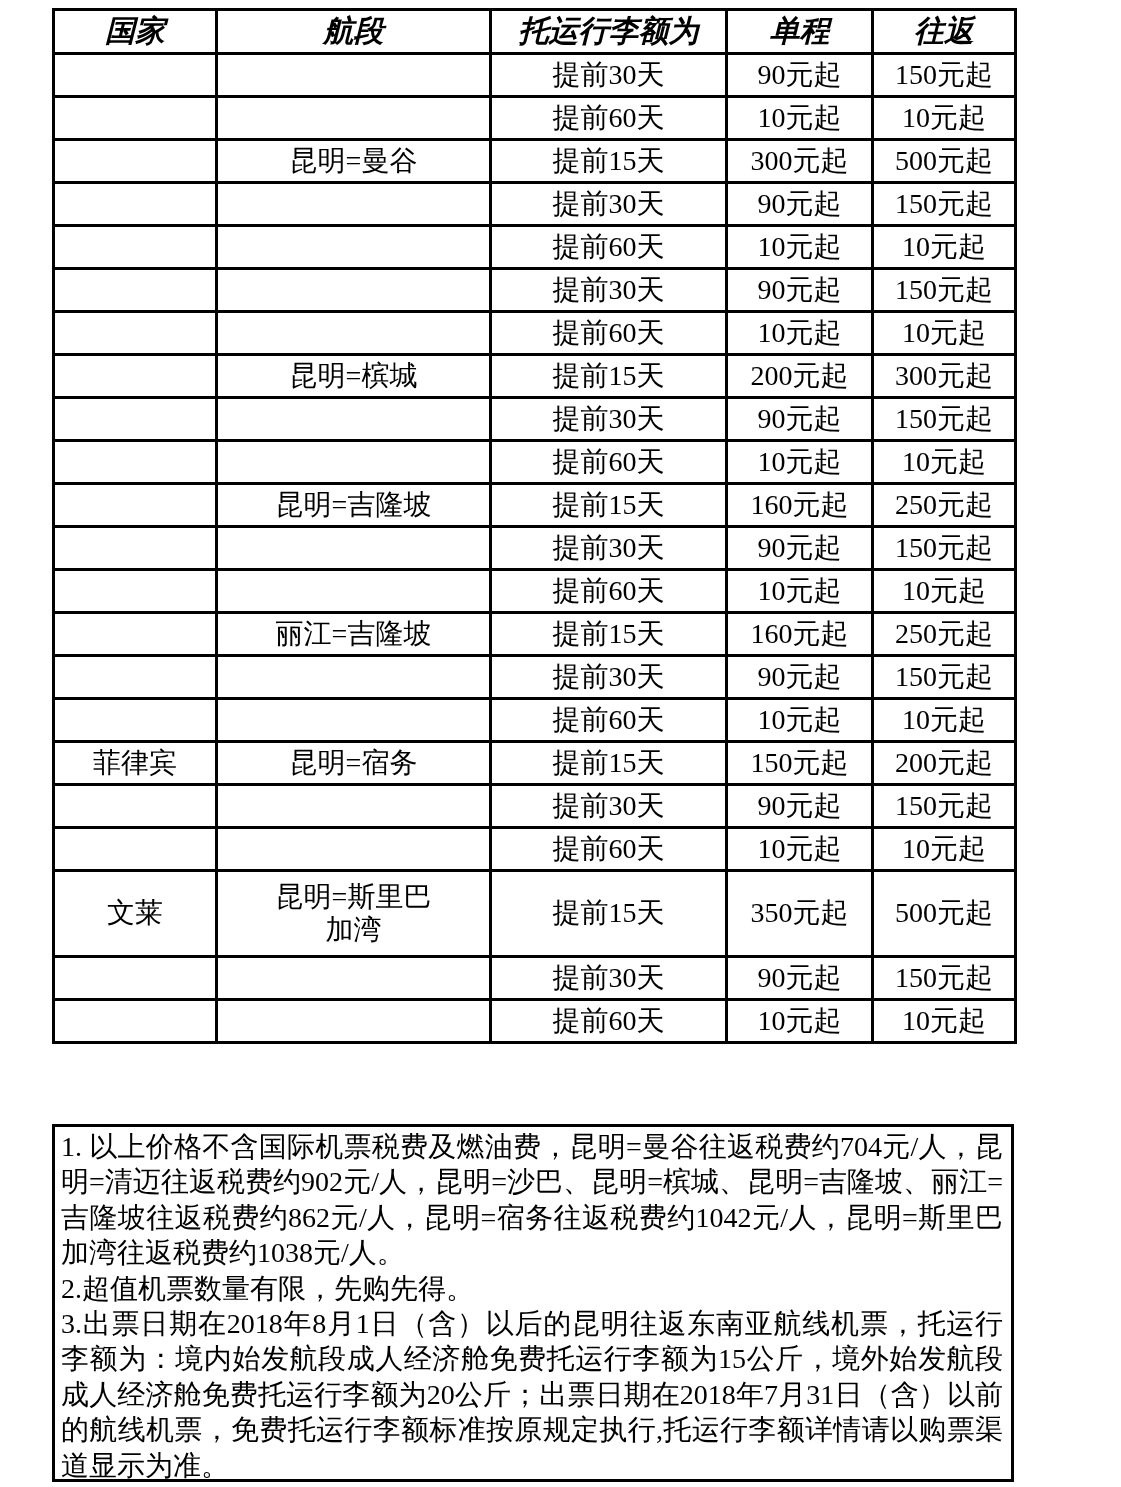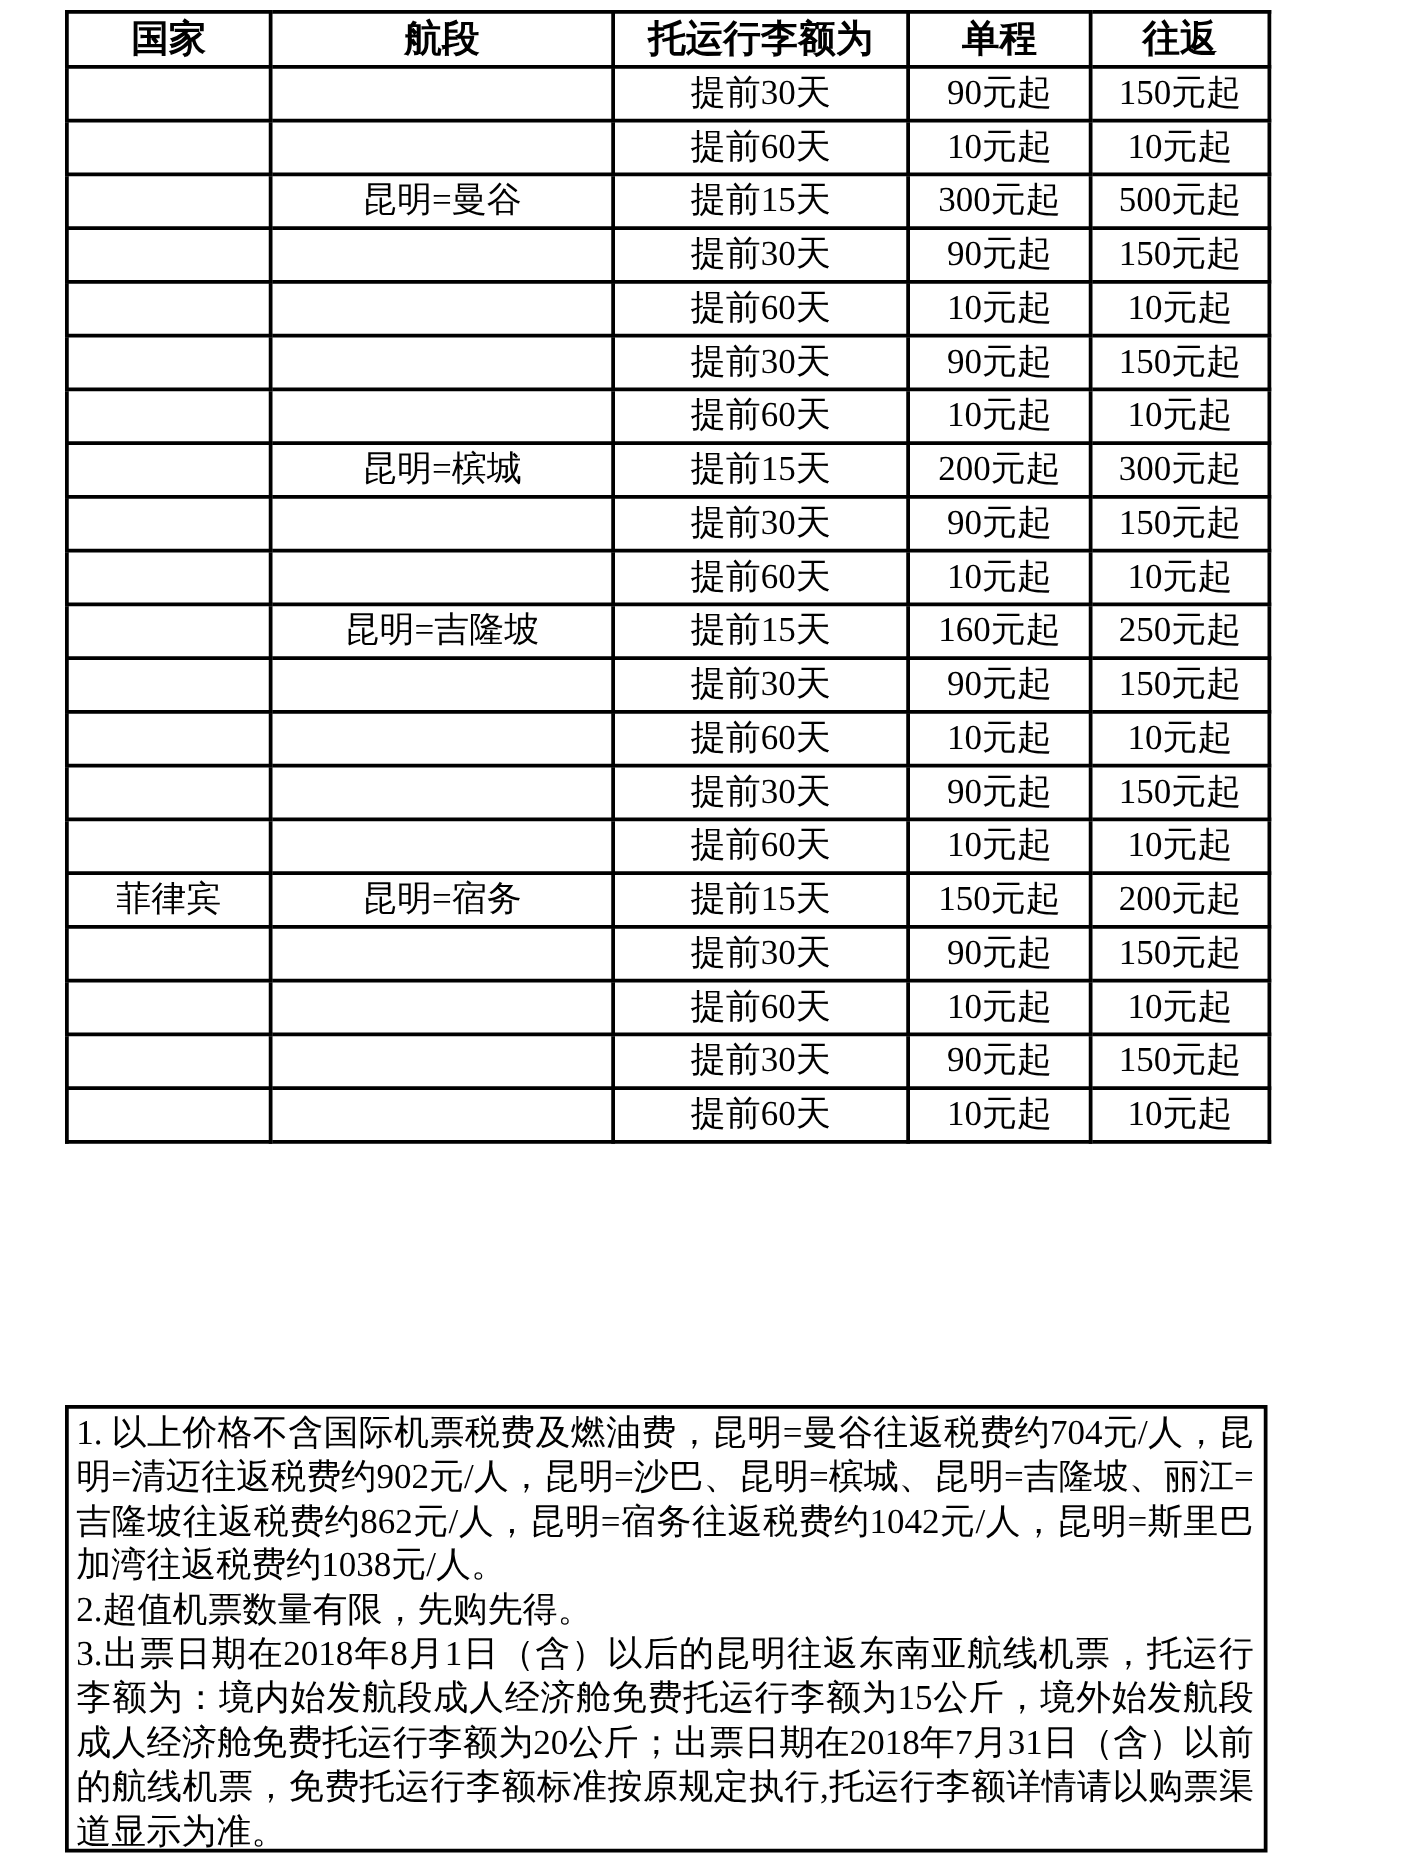--- a/index.html
+++ b/index.html
@@ -25,20 +25,21 @@
     border: 3px solid #000000;
     text-align: center;
     vertical-align: middle;
     padding: 0;
     overflow: hidden;
   }
   table.fare-table th {
     font-size: 30px;
     font-weight: bold;
     height: 42px;
+    font-style: italic;
   }
   table.fare-table td {
     font-size: 28px;
     font-weight: normal;
     height: 43px;
     white-space: pre-line;
     line-height: 1.15;
   }
   table.fare-table tr.tall td { height: 86px; }
   .col-country { width: 163px; }
@@ -168,20 +169,27 @@
         </tr>
         <tr>
           <td></td>
           <td></td>
           <td>提前60天</td>
           <td>10元起</td>
           <td>10元起</td>
         </tr>
         <tr>
           <td></td>
+          <td>丽江=吉隆坡</td>
+          <td>提前15天</td>
+          <td>160元起</td>
+          <td>250元起</td>
+        </tr>
+        <tr>
+          <td></td>
           <td></td>
           <td>提前30天</td>
           <td>90元起</td>
           <td>150元起</td>
         </tr>
         <tr>
           <td></td>
           <td></td>
           <td>提前60天</td>
           <td>10元起</td>
@@ -200,20 +208,28 @@
           <td>提前30天</td>
           <td>90元起</td>
           <td>150元起</td>
         </tr>
         <tr>
           <td></td>
           <td></td>
           <td>提前60天</td>
           <td>10元起</td>
           <td>10元起</td>
+        </tr>
+        <tr class="tall">
+          <td>文莱</td>
+          <td>昆明=斯里巴
+加湾</td>
+          <td>提前15天</td>
+          <td>350元起</td>
+          <td>500元起</td>
         </tr>
         <tr>
           <td></td>
           <td></td>
           <td>提前30天</td>
           <td>90元起</td>
           <td>150元起</td>
         </tr>
         <tr>
           <td></td>

